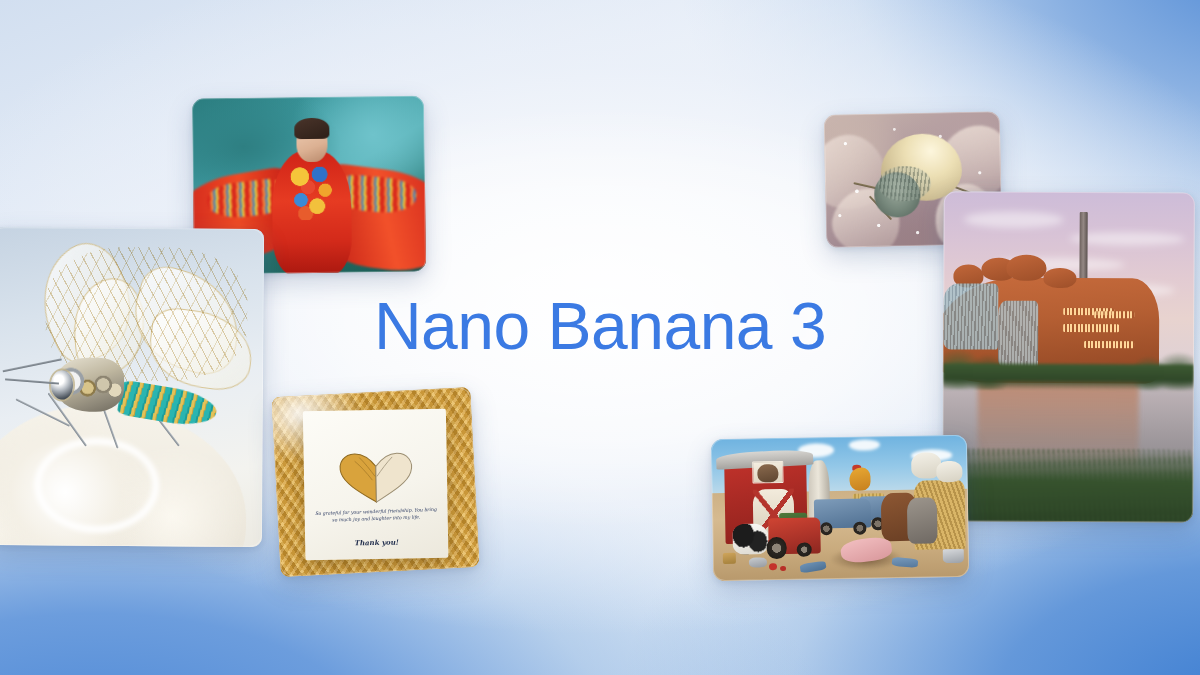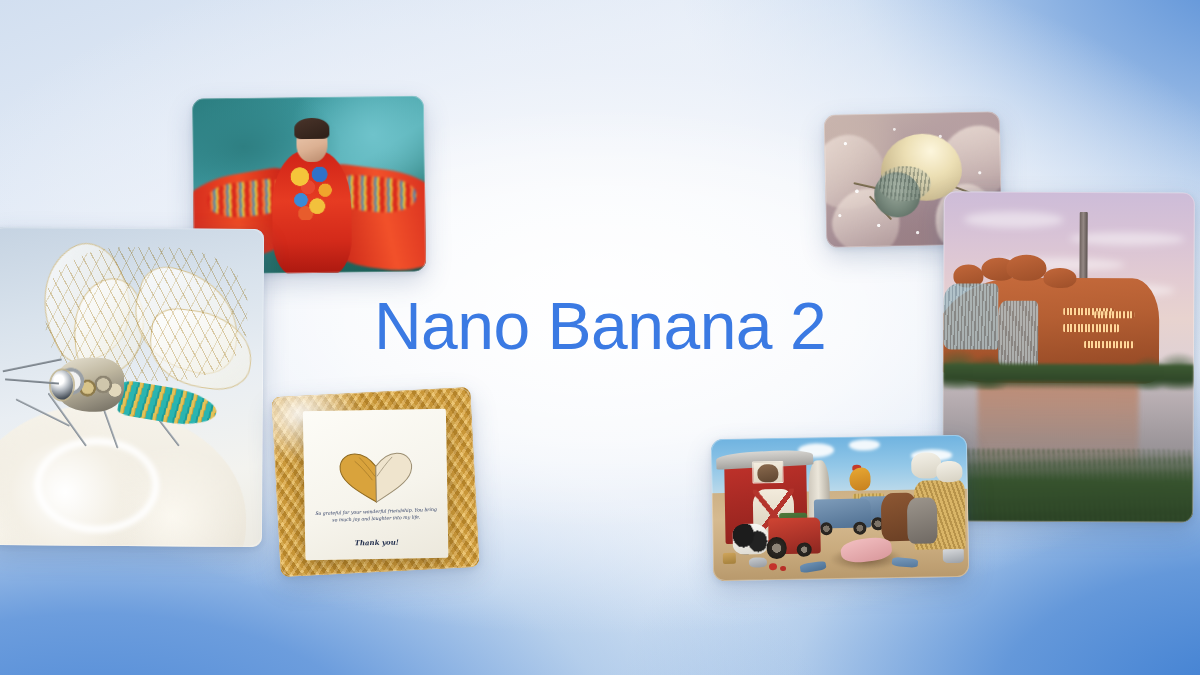--- a/index.html
+++ b/index.html
@@ -754,15 +754,15 @@
       <div class="fm-prop can"></div>
       <div class="fm-prop apple1"></div>
       <div class="fm-prop apple2"></div>
       <div class="fm-prop tarp"></div>
       <div class="fm-prop tarp2"></div>
       <div class="fm-prop pail"></div>
     </div>
     <div class="edge"></div>
   </div>
 
-  <div id="title" style="color: rgb(59, 122, 227);">Nano Banana 2</div>
+  <div id="title" style="color: rgb(59, 122, 227);">Nano Banana 3</div>
 
 </div>
 
 </body></html>

